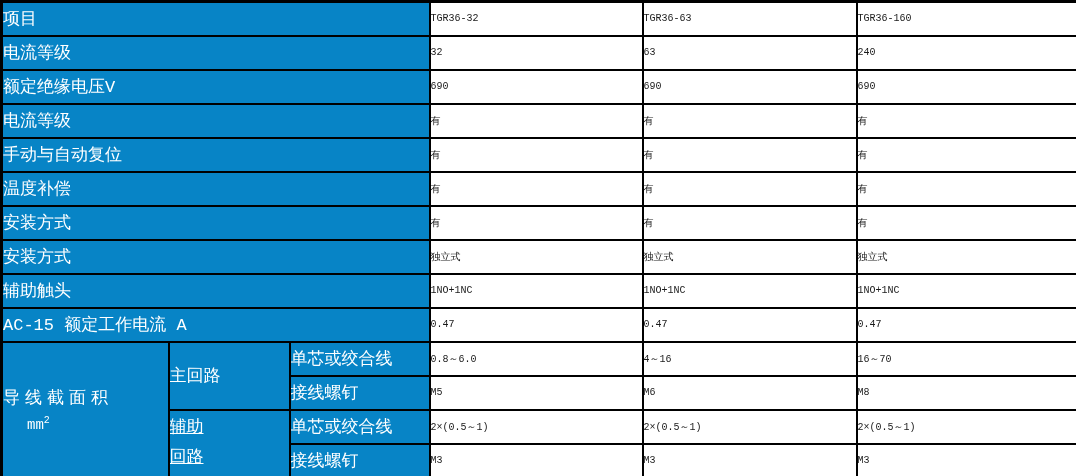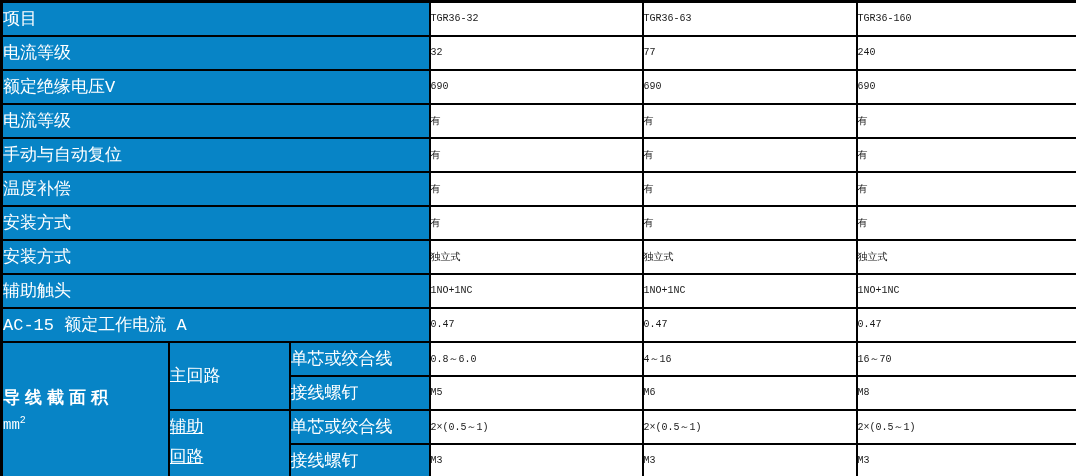--- a/index.html
+++ b/index.html
@@ -33,22 +33,22 @@
     background: var(--header-bg, #0784C6);
     color: var(--header-text, #ffffff);
     font-size: 17px;
   }
   td.val {
     background: var(--cell-bg, #ffffff);
     color: var(--cell-text, #1a1a1a);
     font-size: 10px;
     margin-left: 18px;
   }
-  .spaced { letter-spacing: 5px; font-weight: bold; }
-  .unit-line { font-size: 14px; margin-top: 6px; }
+  .spaced { letter-spacing: 5px; }
+  .unit-line { font-size: 14px; margin-top: 6px; margin-left: 24px; }
   .unit-line sup { font-size: 10px; }
   .two-line div { line-height: 30px; text-decoration: underline; }
 </style>
 </head>
 <body>
 
 <div id="stage">
   <table class="spec">
     <colgroup>
       <col style="width:167px">
@@ -63,21 +63,21 @@
         <tr>
       <td class="hdr" colspan="3">项目</td>
       <td class="val">TGR36-32</td>
       <td class="val">TGR36-63</td>
       <td class="val">TGR36-160</td>
     </tr>
 
     <tr>
       <td class="hdr" colspan="3">电流等级</td>
       <td class="val">32</td>
-      <td class="val">77</td>
+      <td class="val">63</td>
       <td class="val">240</td>
     </tr>
     <tr>
       <td class="hdr" colspan="3">额定绝缘电压V</td>
       <td class="val">690</td>
       <td class="val">690</td>
       <td class="val">690</td>
     </tr>
     <tr>
       <td class="hdr" colspan="3">电流等级</td>

